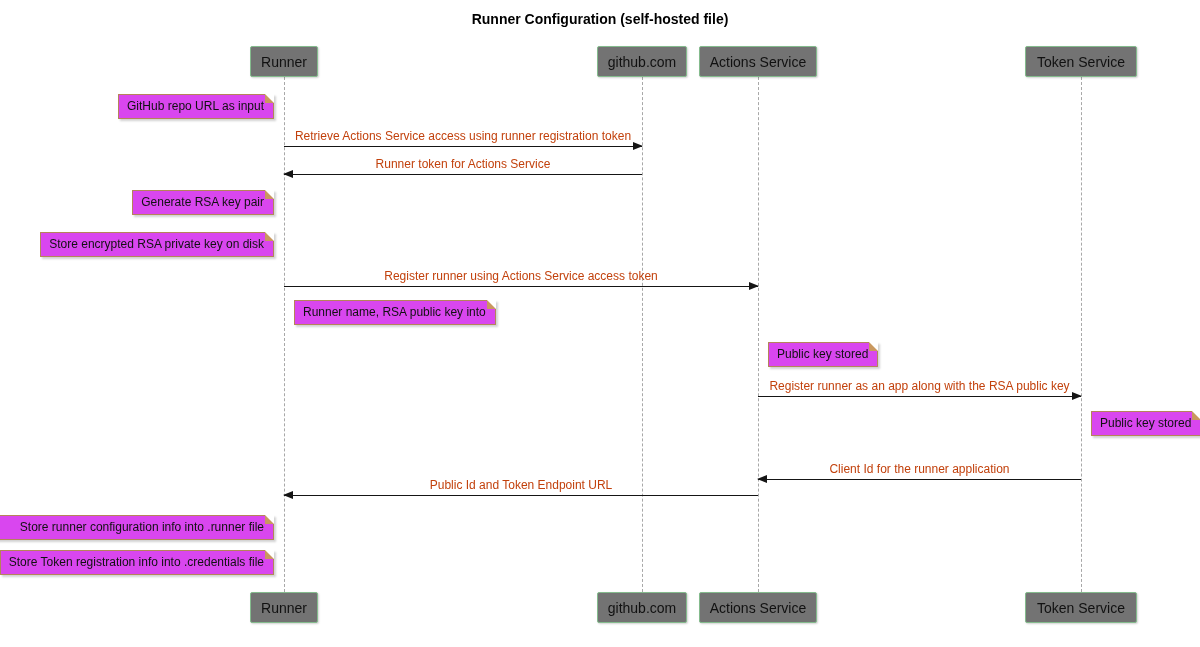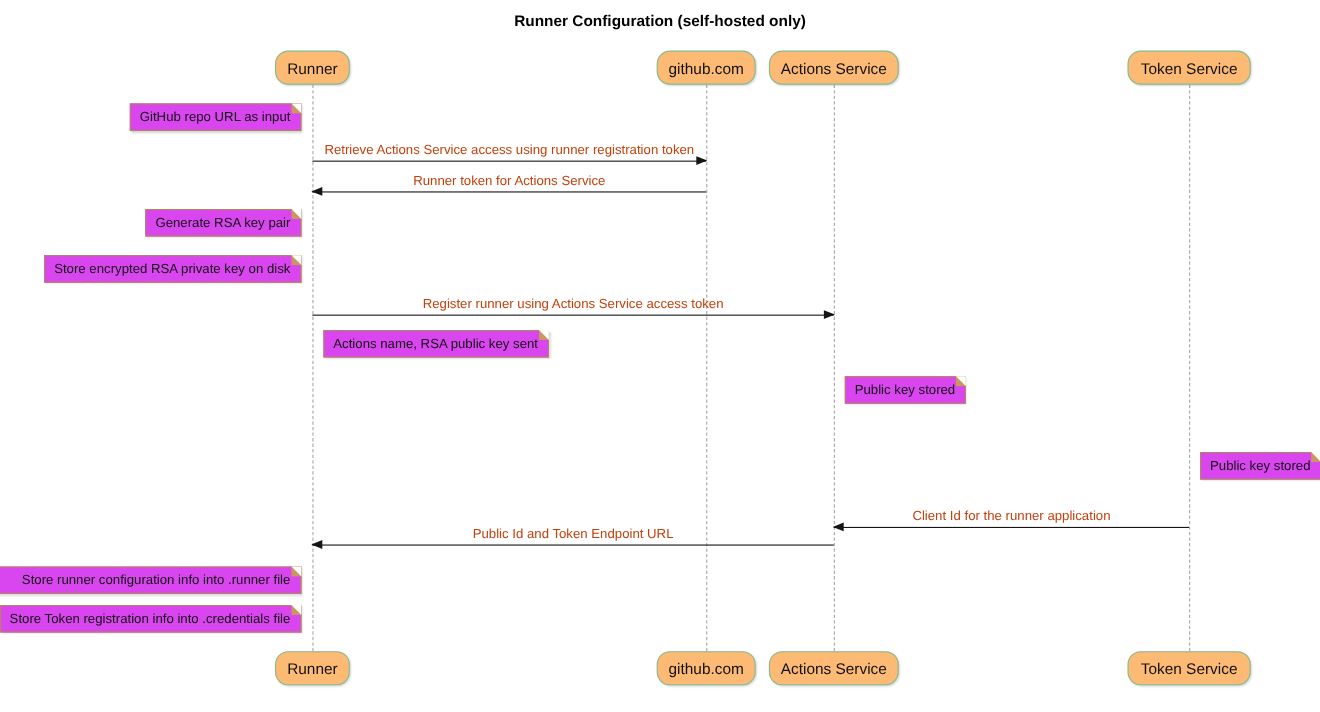--- a/index.html
+++ b/index.html
@@ -6,21 +6,21 @@
   body { background:#ffffff; font-family:"Liberation Sans","DejaVu Sans",sans-serif; }
   .diagram {
     position:relative; width:1200px; height:647px; background:#ffffff; overflow:hidden;
   }
   .title {
     position:absolute; top:11px; left:0; width:1200px; text-align:center;
     font-size:14px; font-weight:bold; color:#000000;
   }
   .participant {
     position:absolute; height:31px;
-    background:#fdba74; border:1px solid #84BB8D; border-radius:12px;
+    background:#737373; border:1px solid #84BB8D; border-radius:2px;
     display:flex; align-items:center; justify-content:center;
     font-size:14px; color:#111111;
     box-shadow:1px 1px 2px rgba(0,0,0,0.18);
   }
   .lifeline {
     position:absolute; top:77px; height:515px; width:0;
     border-left:1px dashed #A8A8A8;
   }
   .message { position:absolute; }
   .msg-label {
@@ -49,21 +49,21 @@
     content:""; position:absolute; top:-1px; right:-1px;
     border-style:solid; border-width:0 9px 9px 0;
     border-color:#ffffff #ffffff #C9985F #C9985F;
   }
 </style>
 </head>
 <body>
 
 <div class="diagram">
 
-  <div class="title">Runner Configuration (self-hosted only)</div>
+  <div class="title">Runner Configuration (self-hosted file)</div>
 
   <div class="lifeline" style="left:284px;"></div>
   <div class="lifeline" style="left:642px;"></div>
   <div class="lifeline" style="left:758px;"></div>
   <div class="lifeline" style="left:1081px;"></div>
 
   <div class="participant" style="left:250px; top:46px; width:68px;">Runner</div>
   <div class="participant" style="left:597px; top:46px; width:90px;">github.com</div>
   <div class="participant" style="left:699px; top:46px; width:118px;">Actions Service</div>
   <div class="participant" style="left:1025px; top:46px; width:112px;">Token Service</div>
@@ -84,35 +84,40 @@
     <div class="msg-line"></div>
     <div class="arrowhead left"></div>
   </div>
 
   <div class="message" style="left:284px; top:269px; width:474px;">
     <span class="msg-label">Register runner using Actions Service access token</span>
     <div class="msg-line"></div>
     <div class="arrowhead right"></div>
   </div>
 
+  <div class="message" style="left:758px; top:379px; width:323px;">
+    <span class="msg-label">Register runner as an app along with the RSA public key</span>
+    <div class="msg-line"></div>
+    <div class="arrowhead right"></div>
+  </div>
 
   <div class="message" style="left:758px; top:450px; width:323px;margin-top:12px;">
     <span class="msg-label">Client Id for the runner application</span>
     <div class="msg-line"></div>
     <div class="arrowhead left"></div>
   </div>
 
   <div class="message" style="left:284px; top:478px; width:474px;">
     <span class="msg-label">Public Id and Token Endpoint URL</span>
     <div class="msg-line"></div>
     <div class="arrowhead left"></div>
   </div>
 
   <div class="note" style="right:926px; top:94px;">GitHub repo URL as input</div>
   <div class="note" style="right:926px; top:232px;">Store encrypted RSA private key on disk</div>
   <div class="note" style="right:926px; top:190px;">Generate RSA key pair</div>
-  <div class="note" style="left:294px; top:300px;">Actions name, RSA public key sent</div>
+  <div class="note" style="left:294px; top:300px;">Runner name, RSA public key into</div>
   <div class="note" style="left:768px; top:342px;">Public key stored</div>
   <div class="note" style="left:1091px; top:411px;">Public key stored</div>
   <div class="note" style="right:926px; top:515px;padding-left:48px;">Store runner configuration info into .runner file</div>
   <div class="note" style="right:926px; top:550px;">Store Token registration info into .credentials file</div>
 
 </div>
 
 </body></html>

